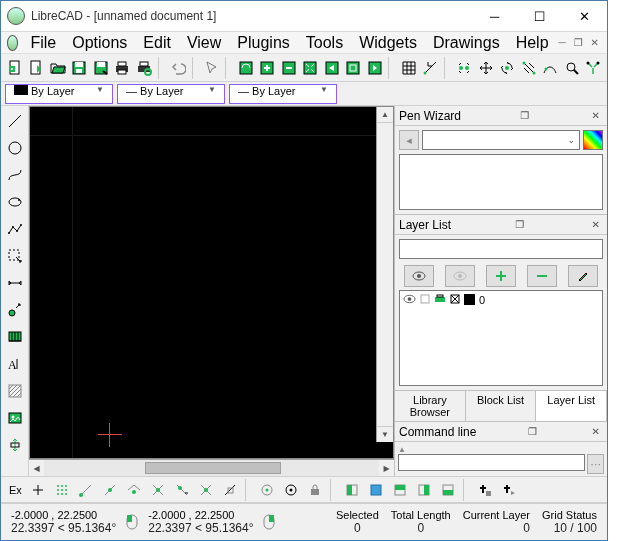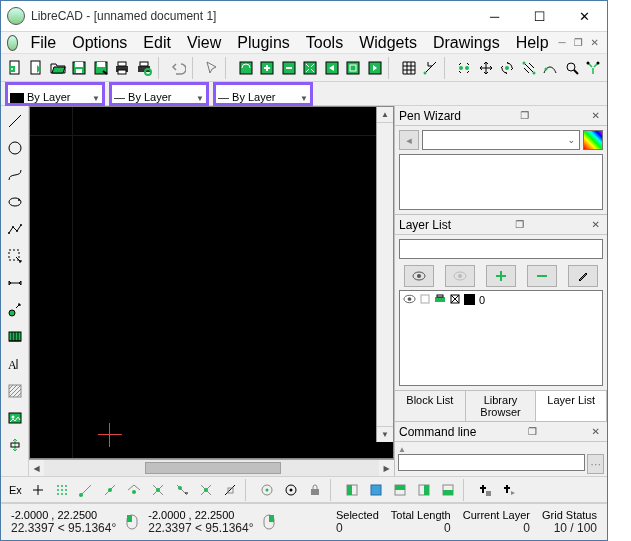--- a/index.html
+++ b/index.html
@@ -11,21 +11,21 @@
 .menubar{height:21px;background:#f5f5f5;display:flex;align-items:center;padding:0 2px;border-bottom:1px solid #e0e0e0}
 .menubar .mlogo{width:14px;height:14px;margin:0 4px;border:1px solid #555;border-radius:50%;background:linear-gradient(#cfe,#8c8)}
 .menubar .mitem{padding:2px 8px;font-size:16px}
 .menubar .mdi{margin-left:auto;display:flex;gap:4px;padding-right:4px}
 .menubar .mdi span{font-size:10px;color:#666;padding:0 2px}
 .toolbar{height:27px;background:#f0f0f0;display:flex;align-items:center;padding:0 3px;gap:0;border-bottom:1px solid #d0d0d0}
 .tbtn{width:22px;height:22px;display:flex;align-items:center;justify-content:center;border:1px solid transparent;margin:0 0px}
 .tsep{width:6px;height:22px;border-left:1px solid #c8c8c8;margin:0 3px}
 .ico{width:16px;height:16px;display:block}
 .penbar{height:23px;background:#f0f0f0;display:flex;align-items:center;padding:0 4px;gap:4px;border-bottom:1px solid #d0d0d0}
-.combo{height:18px;border:3px solid #8b5cf6;background:#fff;display:flex;align-items:flex-end;font-size:11px;padding:0 2px}
+.combo{height:18px;border:1px solid #8b5cf6;background:#fff;display:flex;align-items:flex-start;font-size:11px;padding:0 8px}
 .combo .sw{width:14px;height:10px;background:#000;margin-right:3px}
 .combo .dd{margin-left:auto;font-size:8px;color:#555;padding-left:4px}
 .main{flex:1;display:flex;min-height:0}
 .ltool{width:27px;background:#f0f0f0;display:flex;flex-direction:column;align-items:center;padding-top:3px;gap:4px;border-right:1px solid #d0d0d0}
 .ltool .tbtn{height:21px}
 .canvaswrap{flex:1;display:flex;flex-direction:column;min-width:0}
 .canvas{flex:1;background:#000;position:relative;overflow:hidden;border:1px solid #888}
 .vscroll{position:absolute;right:0;top:0;bottom:16px;width:16px;background:#f0f0f0;border-left:1px solid #a0a0a0}
 .vscroll .tr{height:15px;display:flex;align-items:center;justify-content:center;font-size:8px;color:#555;border-bottom:1px solid #ccc}
 .vscroll .tr.bot{position:absolute;bottom:0;left:0;right:0;border-top:1px solid #ccc;border-bottom:none}
@@ -450,22 +450,22 @@
               </svg>
             <svg width="10" height="10" viewBox="0 0 10 10">
                 <rect x="1" y="1" width="8" height="8" fill="none" stroke="#000"></rect>
                 <path d="M1 1l8 8M9 1l-8 8" stroke="#000"></path>
               </svg>
             <span style="width:11px;height:11px;background:#000;display:inline-block"></span>
             <span>0</span>
           </div>
         </div>
         <div class="tabs">
+          <div class="tab">Library Browser</div>
           <div class="tab">Block List</div>
-          <div class="tab">Library Browser</div>
           <div class="tab active">Layer List</div>
         </div>
       </div>
 
       <div class="panel">
         <div class="phead">
             <span>Command line</span>
             <span class="pbtn">❐</span>
             <span class="pbtn">✕</span>
           </div>
@@ -624,25 +624,25 @@
       <div>-2.0000 , 22.2500</div>
       <div class="l2">22.3397 &lt; 95.1364°</div>
     </div>
     <div class="sico">
         <svg width="14" height="18" viewBox="0 0 14 18">
           <rect x="2" y="2" width="10" height="14" rx="5" fill="none" stroke="#888"></rect>
           <rect x="7" y="2" width="5" height="7" fill="#1eb955"></rect>
         </svg>
       </div>
     <div style="flex:1"></div>
-    <div class="scell" style="text-align:left">
+    <div class="scell" style="text-align:center">
         <div>Selected</div>
         <div class="l2">0</div>
       </div>
-    <div class="scell" style="text-align:right">
+    <div class="scell" style="text-align:center">
         <div>Total Length</div>
         <div class="l2">0</div>
       </div>
     <div class="scell" style="text-align:right">
         <div>Current Layer</div>
         <div class="l2">0</div>
       </div>
     <div class="scell" style="text-align:right">
         <div>Grid Status</div>
         <div class="l2">10 / 100</div>

